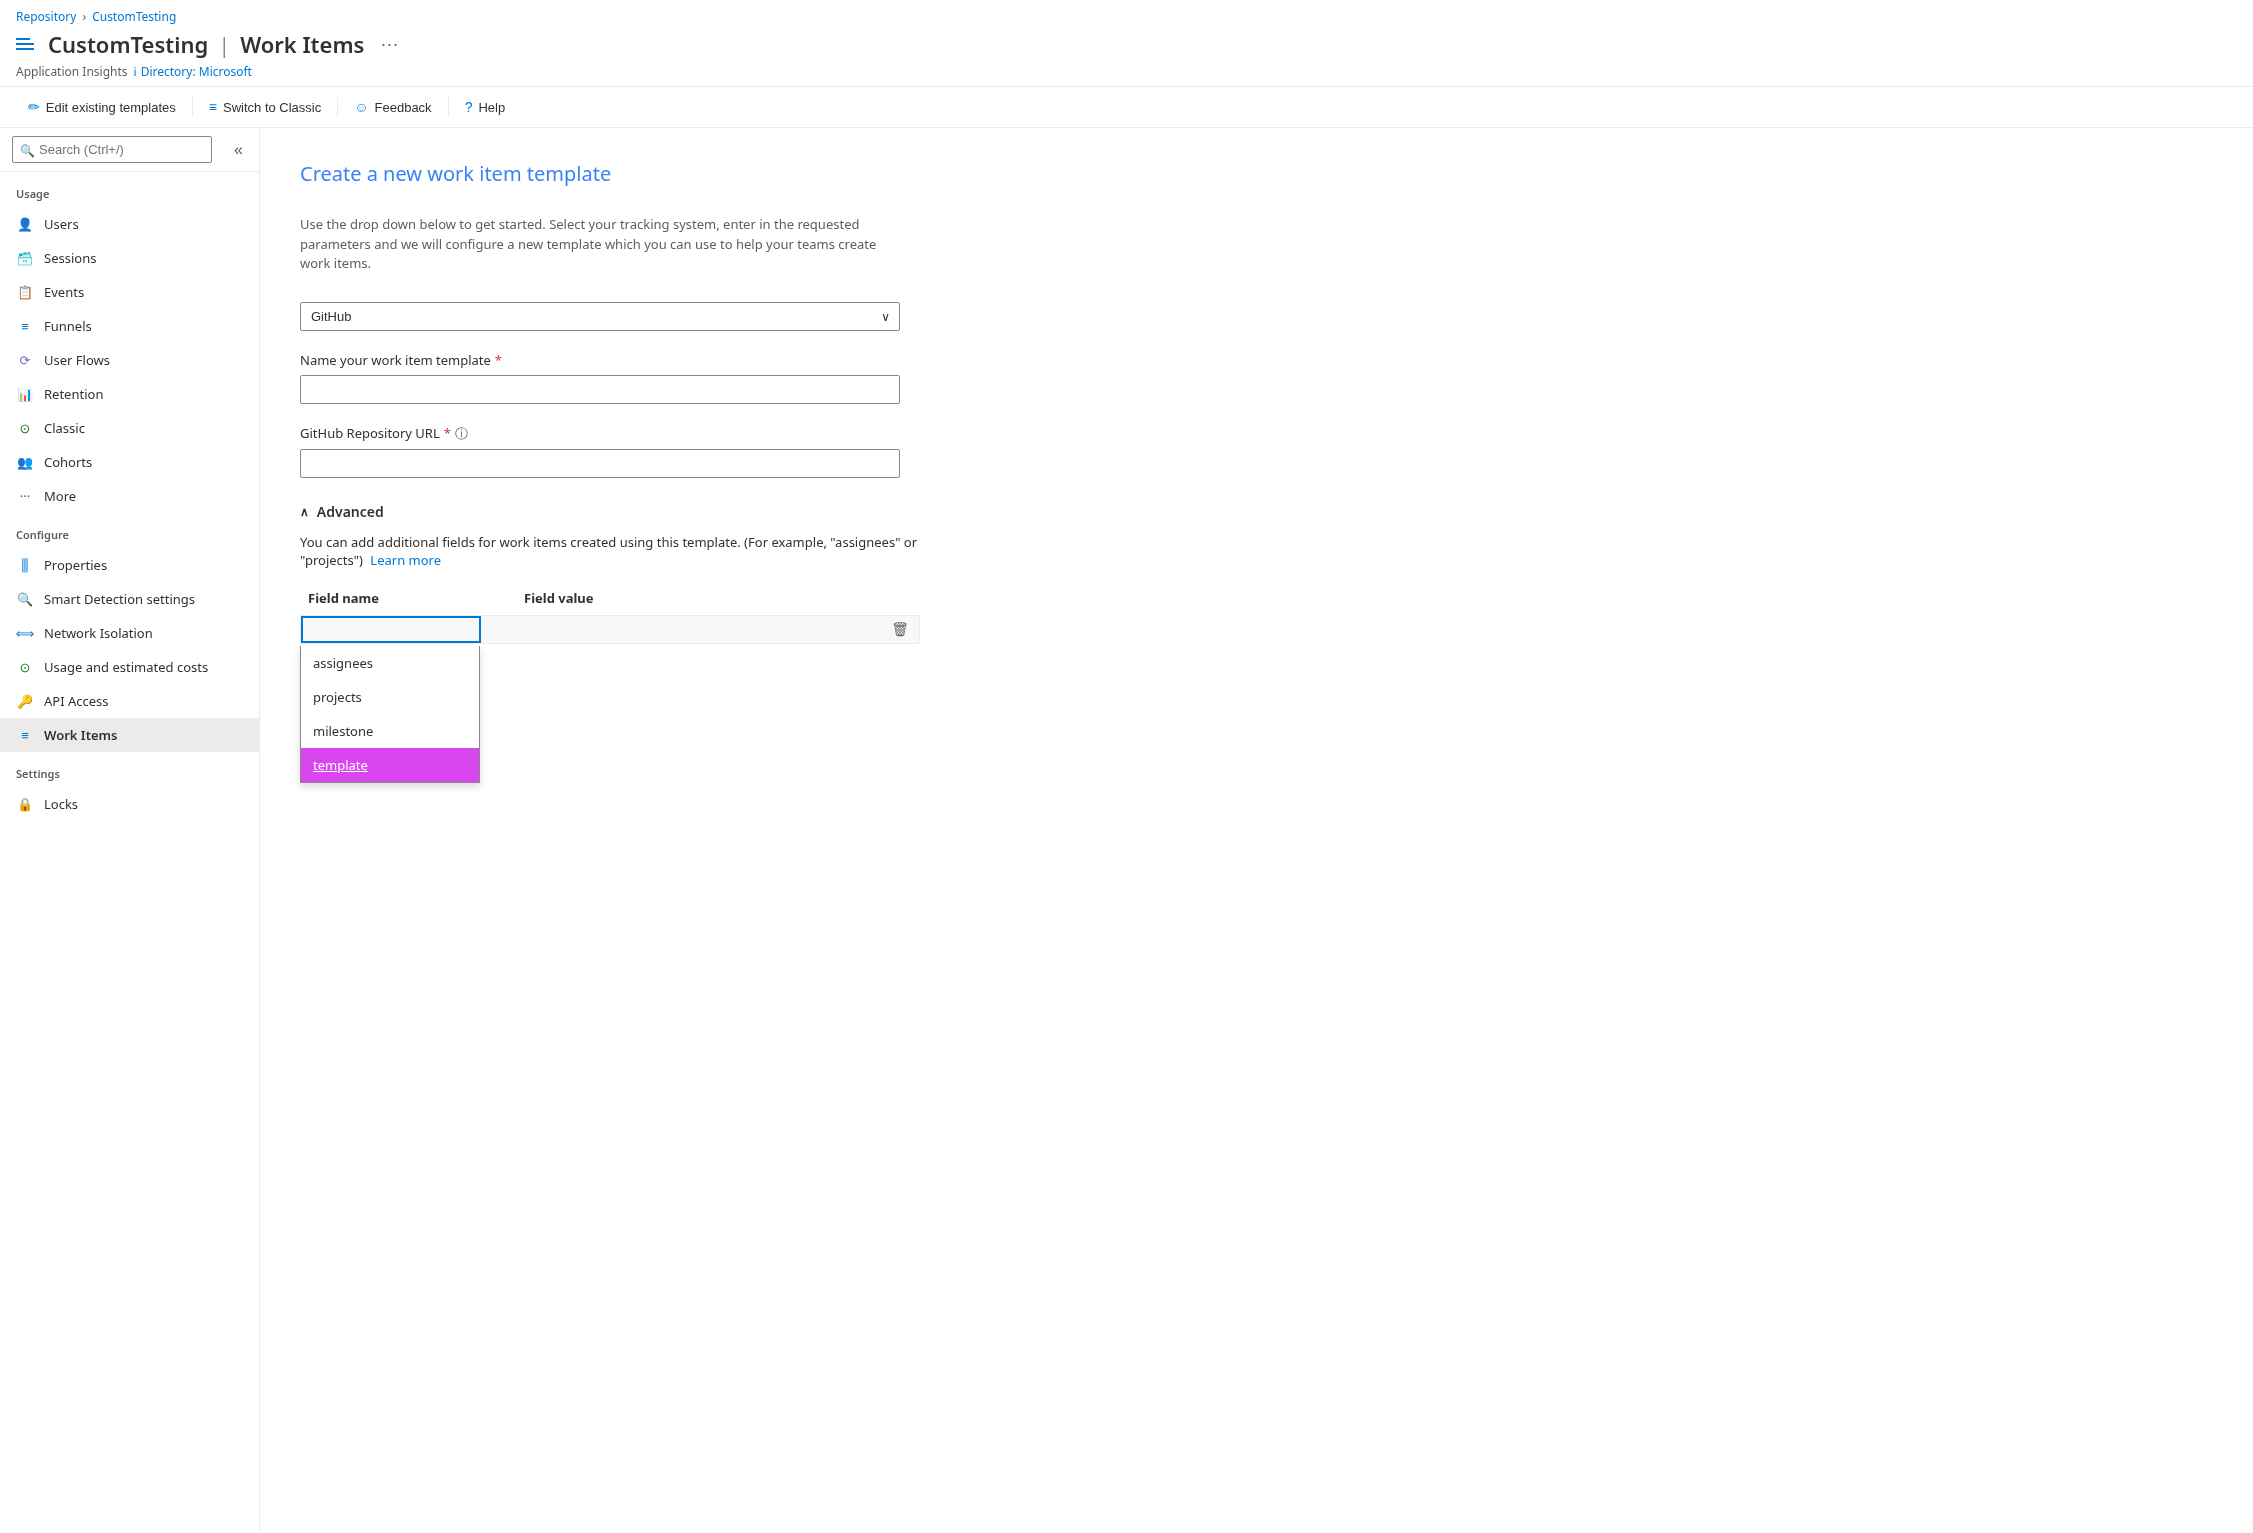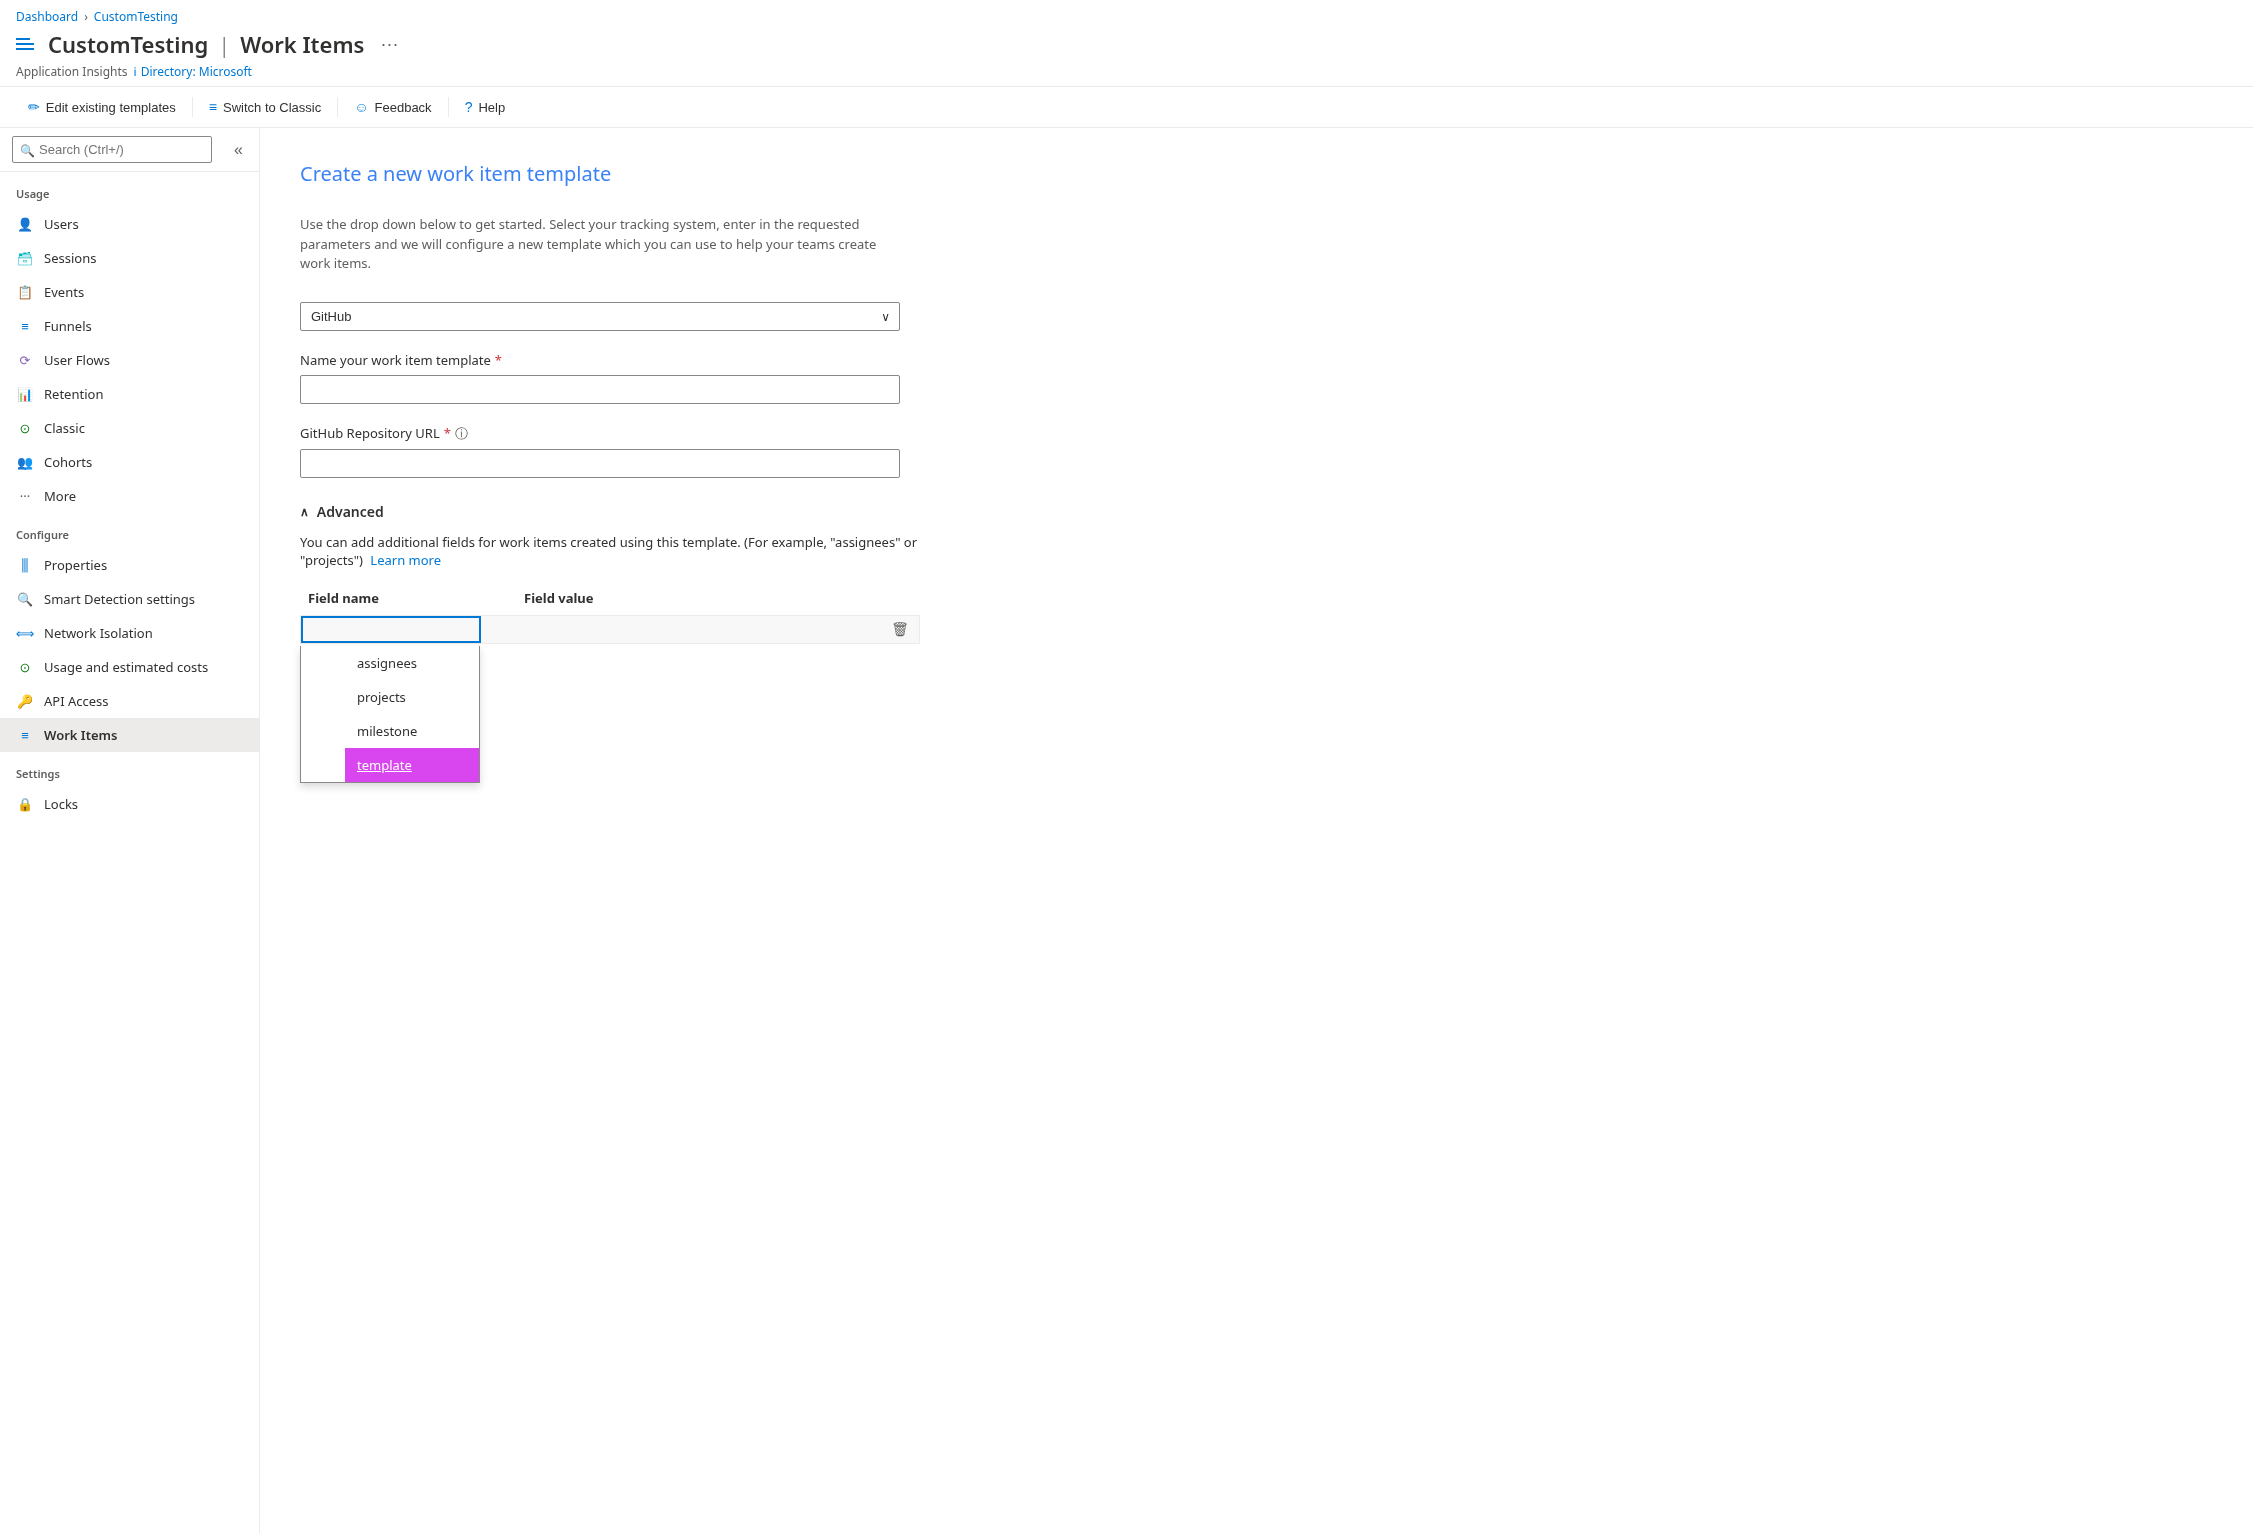--- a/index.html
+++ b/index.html
@@ -164,39 +164,38 @@
       padding: 4px 10px; cursor: pointer; background: none; border: none;
       color: #605e5c; font-size: 14px;
     }
 
     
     .suggestion-dropdown {
       position: absolute; background: #fff;
       border: 1px solid #8a8886; border-top: none;
       z-index: 100; width: 180px;
       box-shadow: 0 4px 8px rgba(0,0,0,0.15);
-      padding-left: 44px;
     }
     .suggestion-item {
       padding: 8px 12px; cursor: pointer; font-size: 13px; color: #323130;
     }
     .suggestion-item.highlighted { background: #d946ef; color: #fff; text-decoration: underline; }
 
     .add-row-wrap { margin-top: 4px; position: relative; }
 
     
     ::-webkit-scrollbar { width: 6px; }
     ::-webkit-scrollbar-thumb { background: #c8c6c4; border-radius: 3px; }
   </style>
 </head>
 <body>
 
 <div class="top-header">
   <div class="breadcrumb">
-    <a href="#">Dashboard</a>
+    <a href="#">Repository</a>
     <span>›</span>
     <a href="#">CustomTesting</a>
   </div>
   <div class="page-title-row">
     <div class="menu-icon">
       <span></span>
         <span></span>
         <span></span>
     </div>
     <div class="page-title">

